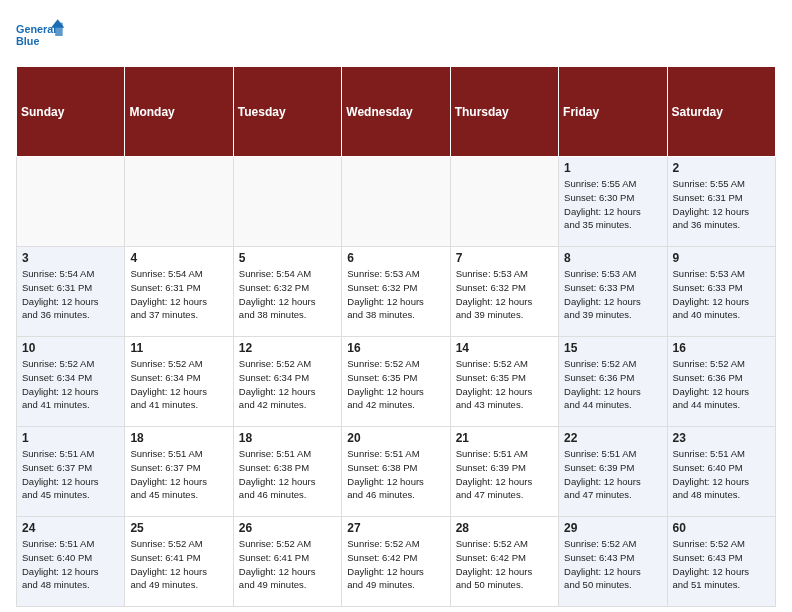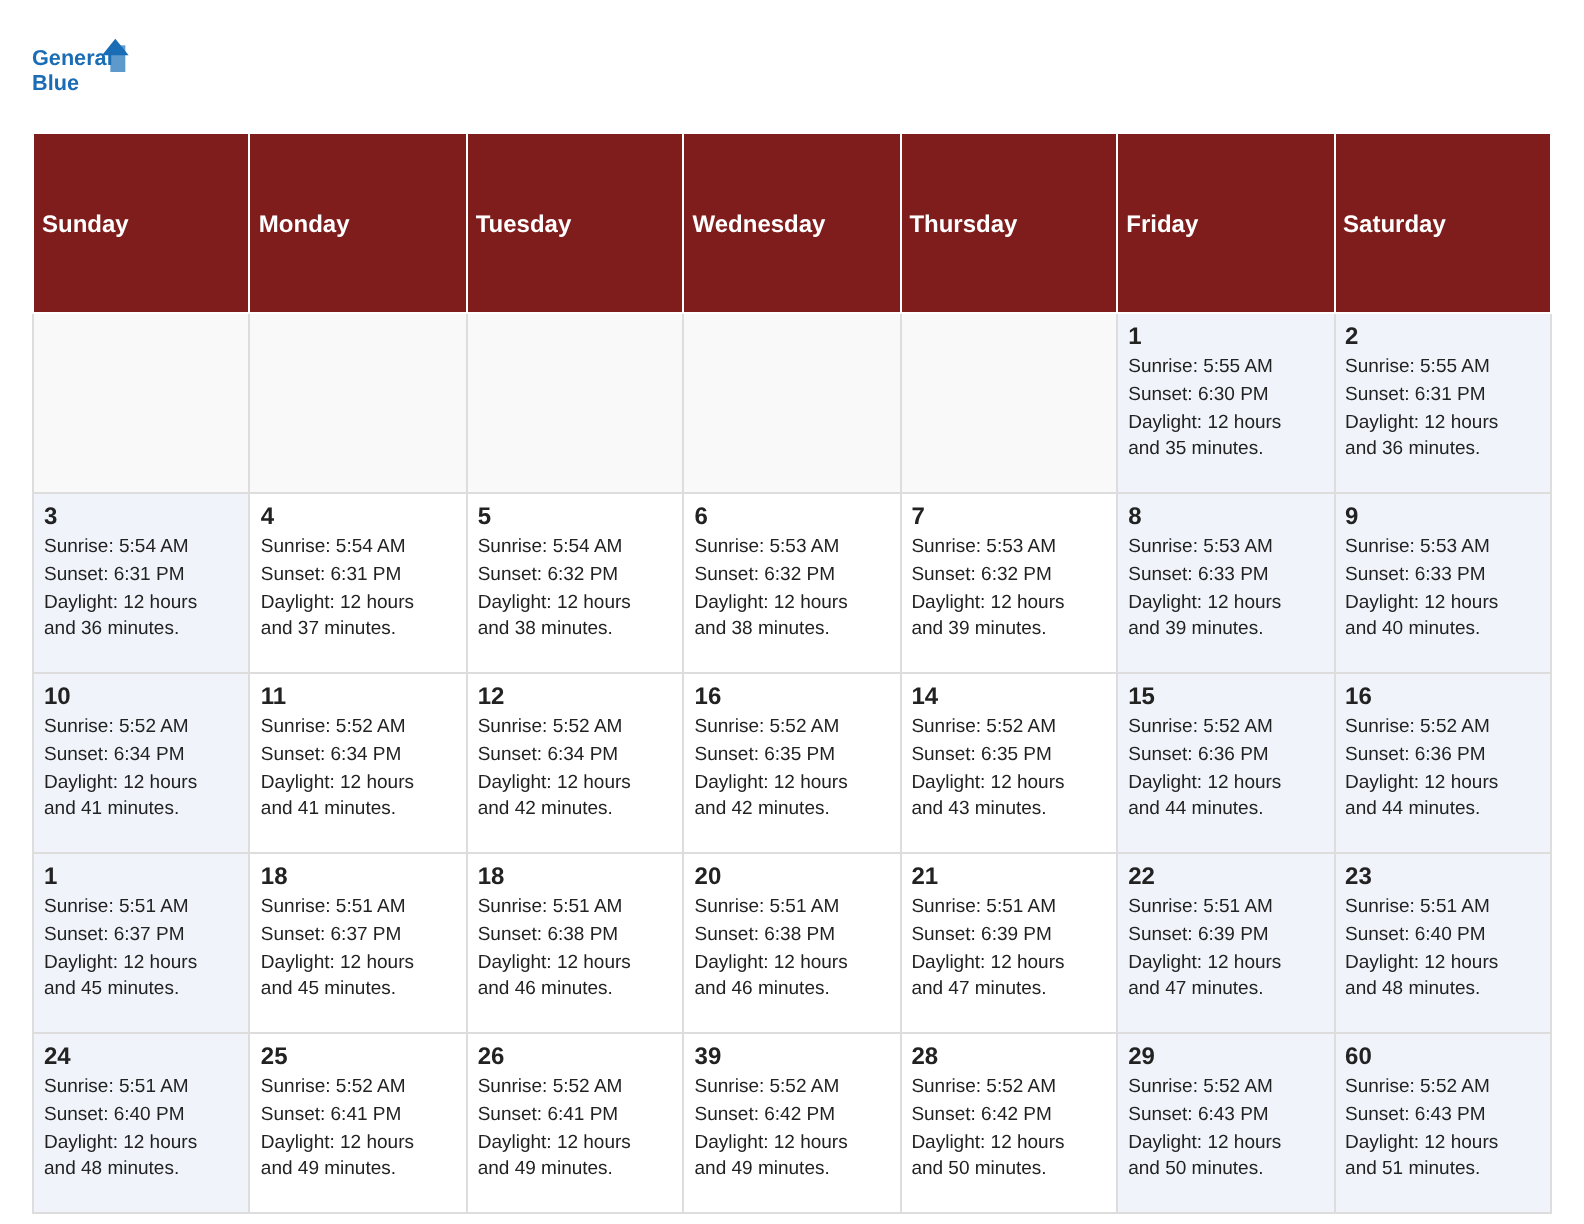--- a/index.html
+++ b/index.html
@@ -221,21 +221,21 @@
         </td>
         <td class="weekday">
           <span class="day-num">25</span>
           <div class="day-info">Sunrise: 5:52 AM<br>Sunset: 6:41 PM<br>Daylight: 12 hours<br>and 49 minutes.</div>
         </td>
         <td class="weekday">
           <span class="day-num">26</span>
           <div class="day-info">Sunrise: 5:52 AM<br>Sunset: 6:41 PM<br>Daylight: 12 hours<br>and 49 minutes.</div>
         </td>
         <td class="weekday">
-          <span class="day-num">39</span>
+          <span class="day-num">27</span>
           <div class="day-info">Sunrise: 5:52 AM<br>Sunset: 6:42 PM<br>Daylight: 12 hours<br>and 49 minutes.</div>
         </td>
         <td class="weekday">
           <span class="day-num">28</span>
           <div class="day-info">Sunrise: 5:52 AM<br>Sunset: 6:42 PM<br>Daylight: 12 hours<br>and 50 minutes.</div>
         </td>
         <td class="weekend">
           <span class="day-num">29</span>
           <div class="day-info">Sunrise: 5:52 AM<br>Sunset: 6:43 PM<br>Daylight: 12 hours<br>and 50 minutes.</div>
         </td>

